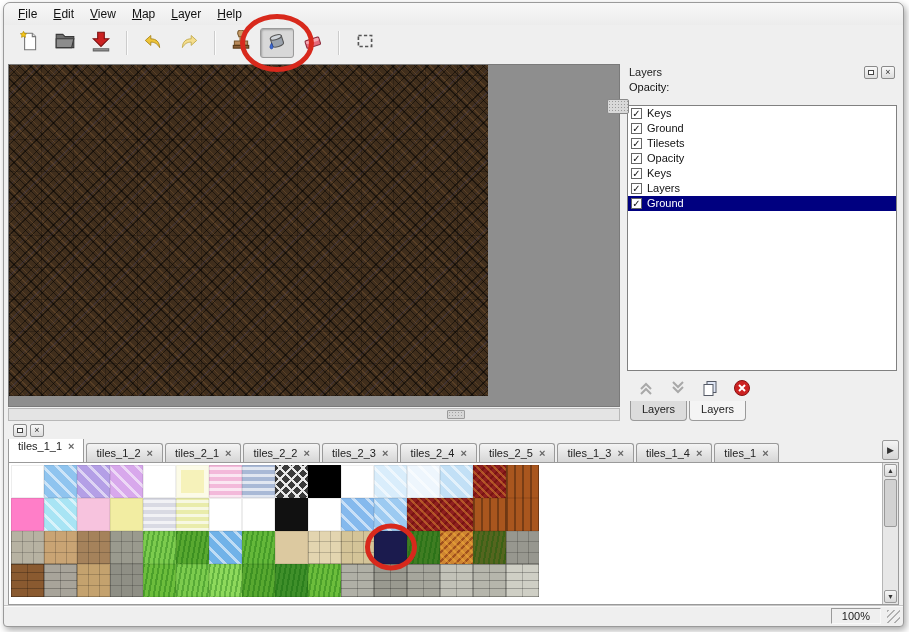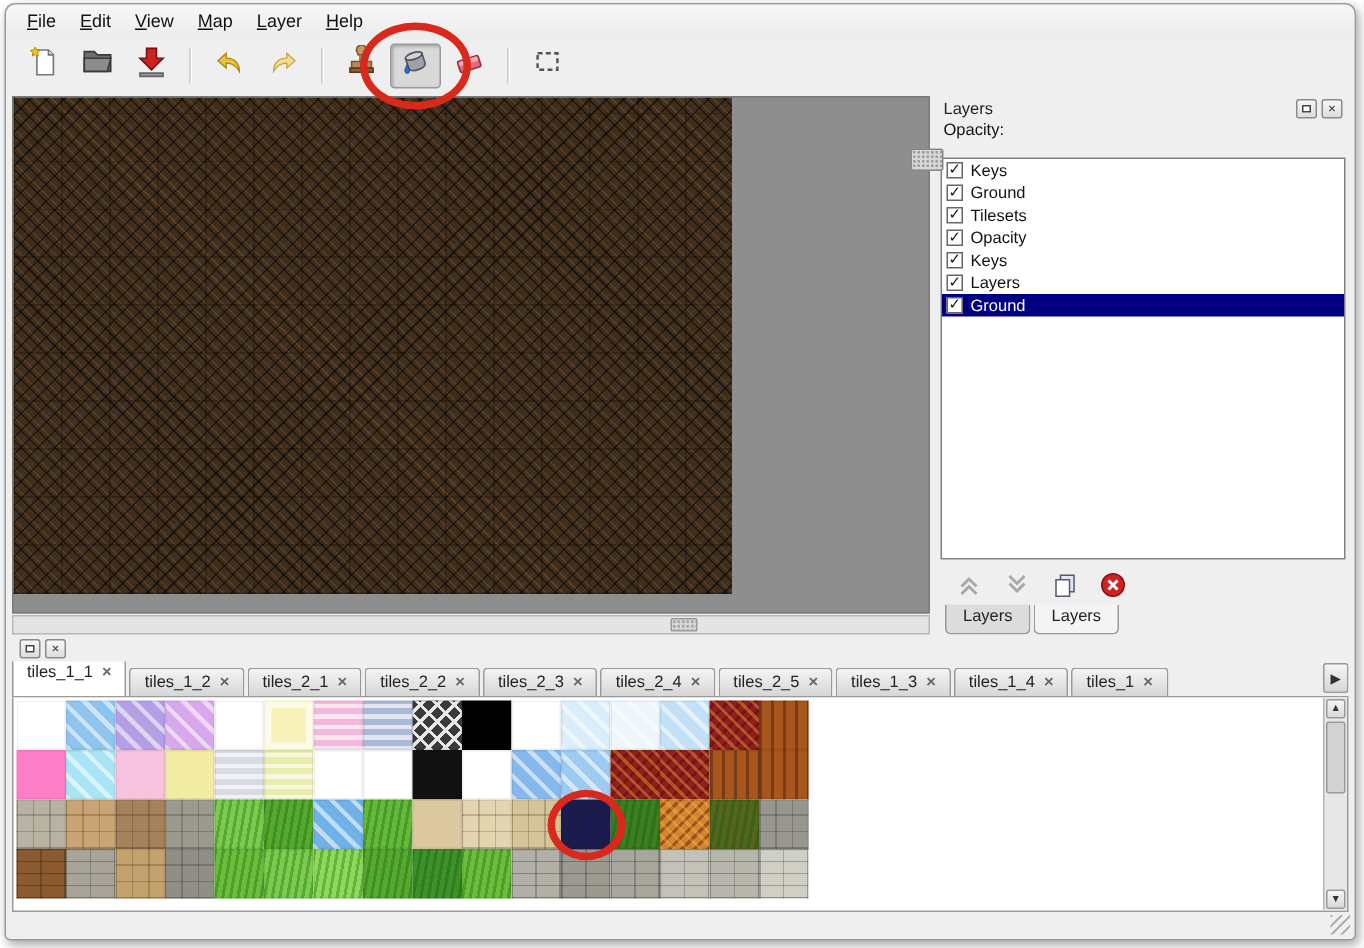--- a/index.html
+++ b/index.html
@@ -396,14 +396,17 @@
           <div class="tile t-brick" style="background-color: rgb(207, 207, 197); left: 497px; top: 101px;"></div>
         </div>
       <div class="vscroll">
         <span class="vs-btn vs-up">▲</span>
         <span class="vs-thumb"></span>
         <span class="vs-btn vs-down">▼</span>
       </div>
     </div>
   </div>
 
+  <div class="statusbar">
+    <span class="status-cell">100%</span>
+  </div>
   <div class="resize-grip"></div>
 </div>
 
 </body></html>

